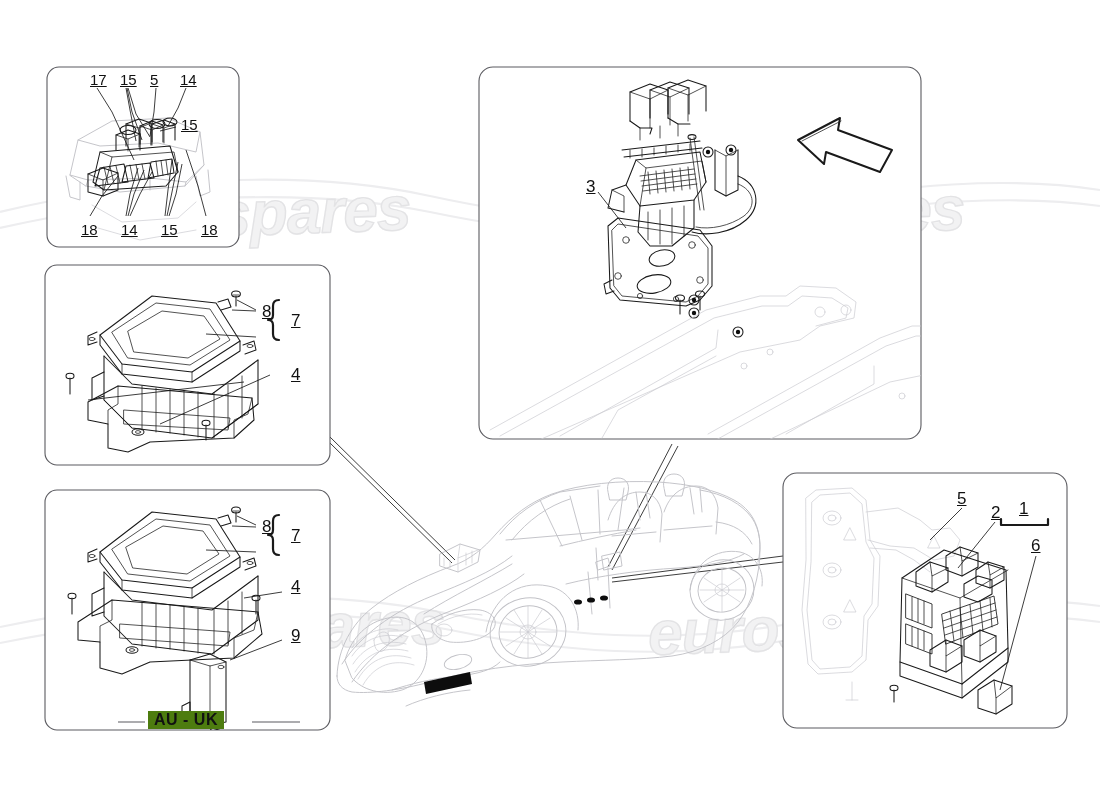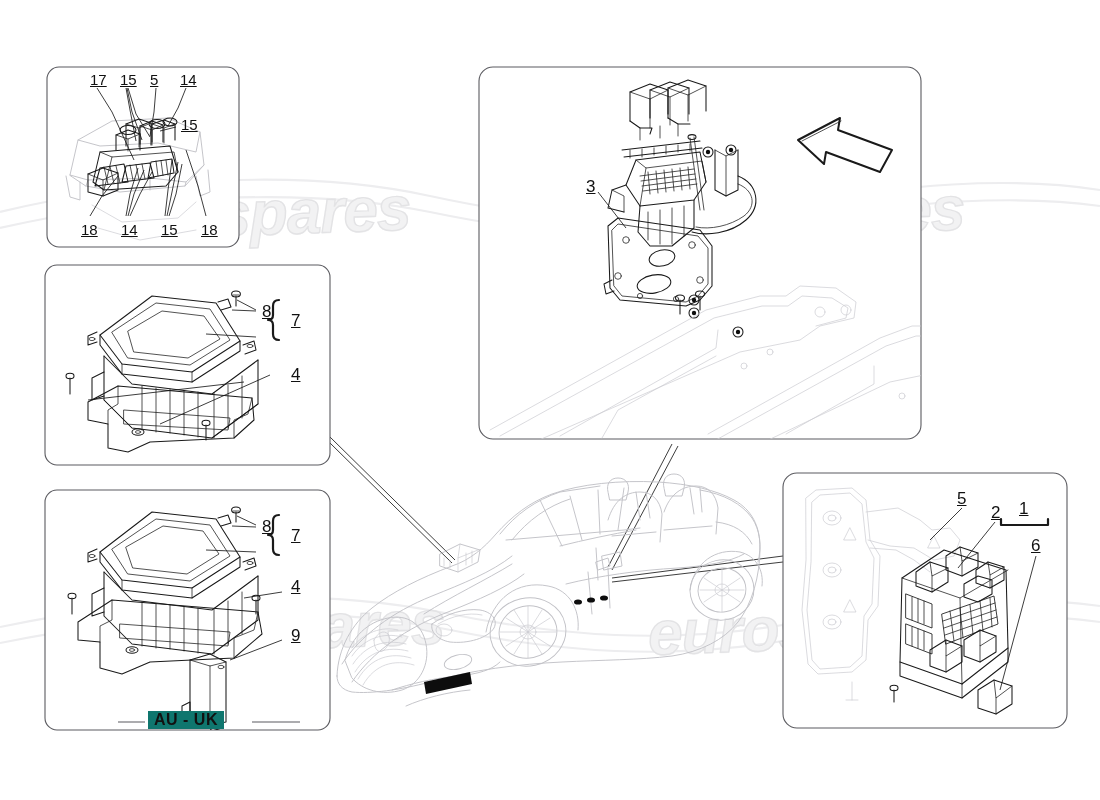--- a/index.html
+++ b/index.html
@@ -22,21 +22,21 @@
     text-decoration:underline;
   }
   .callout.big{font-size:17px;}
   .region-label{
     position:absolute;
     font-family:"Liberation Sans", sans-serif;
     font-weight:bold;
     font-size:16px;
     letter-spacing:0.5px;
     color:#111111;
-    background:#0f766e;
+    background:#4d7c0f;
     padding:0 6px;
     white-space:nowrap;
   }
   .wm{
     position:absolute;
     font-family:"Liberation Sans", sans-serif;
     font-weight:bold;
     font-style:italic;
     font-size:62px;
     letter-spacing:-1px;

